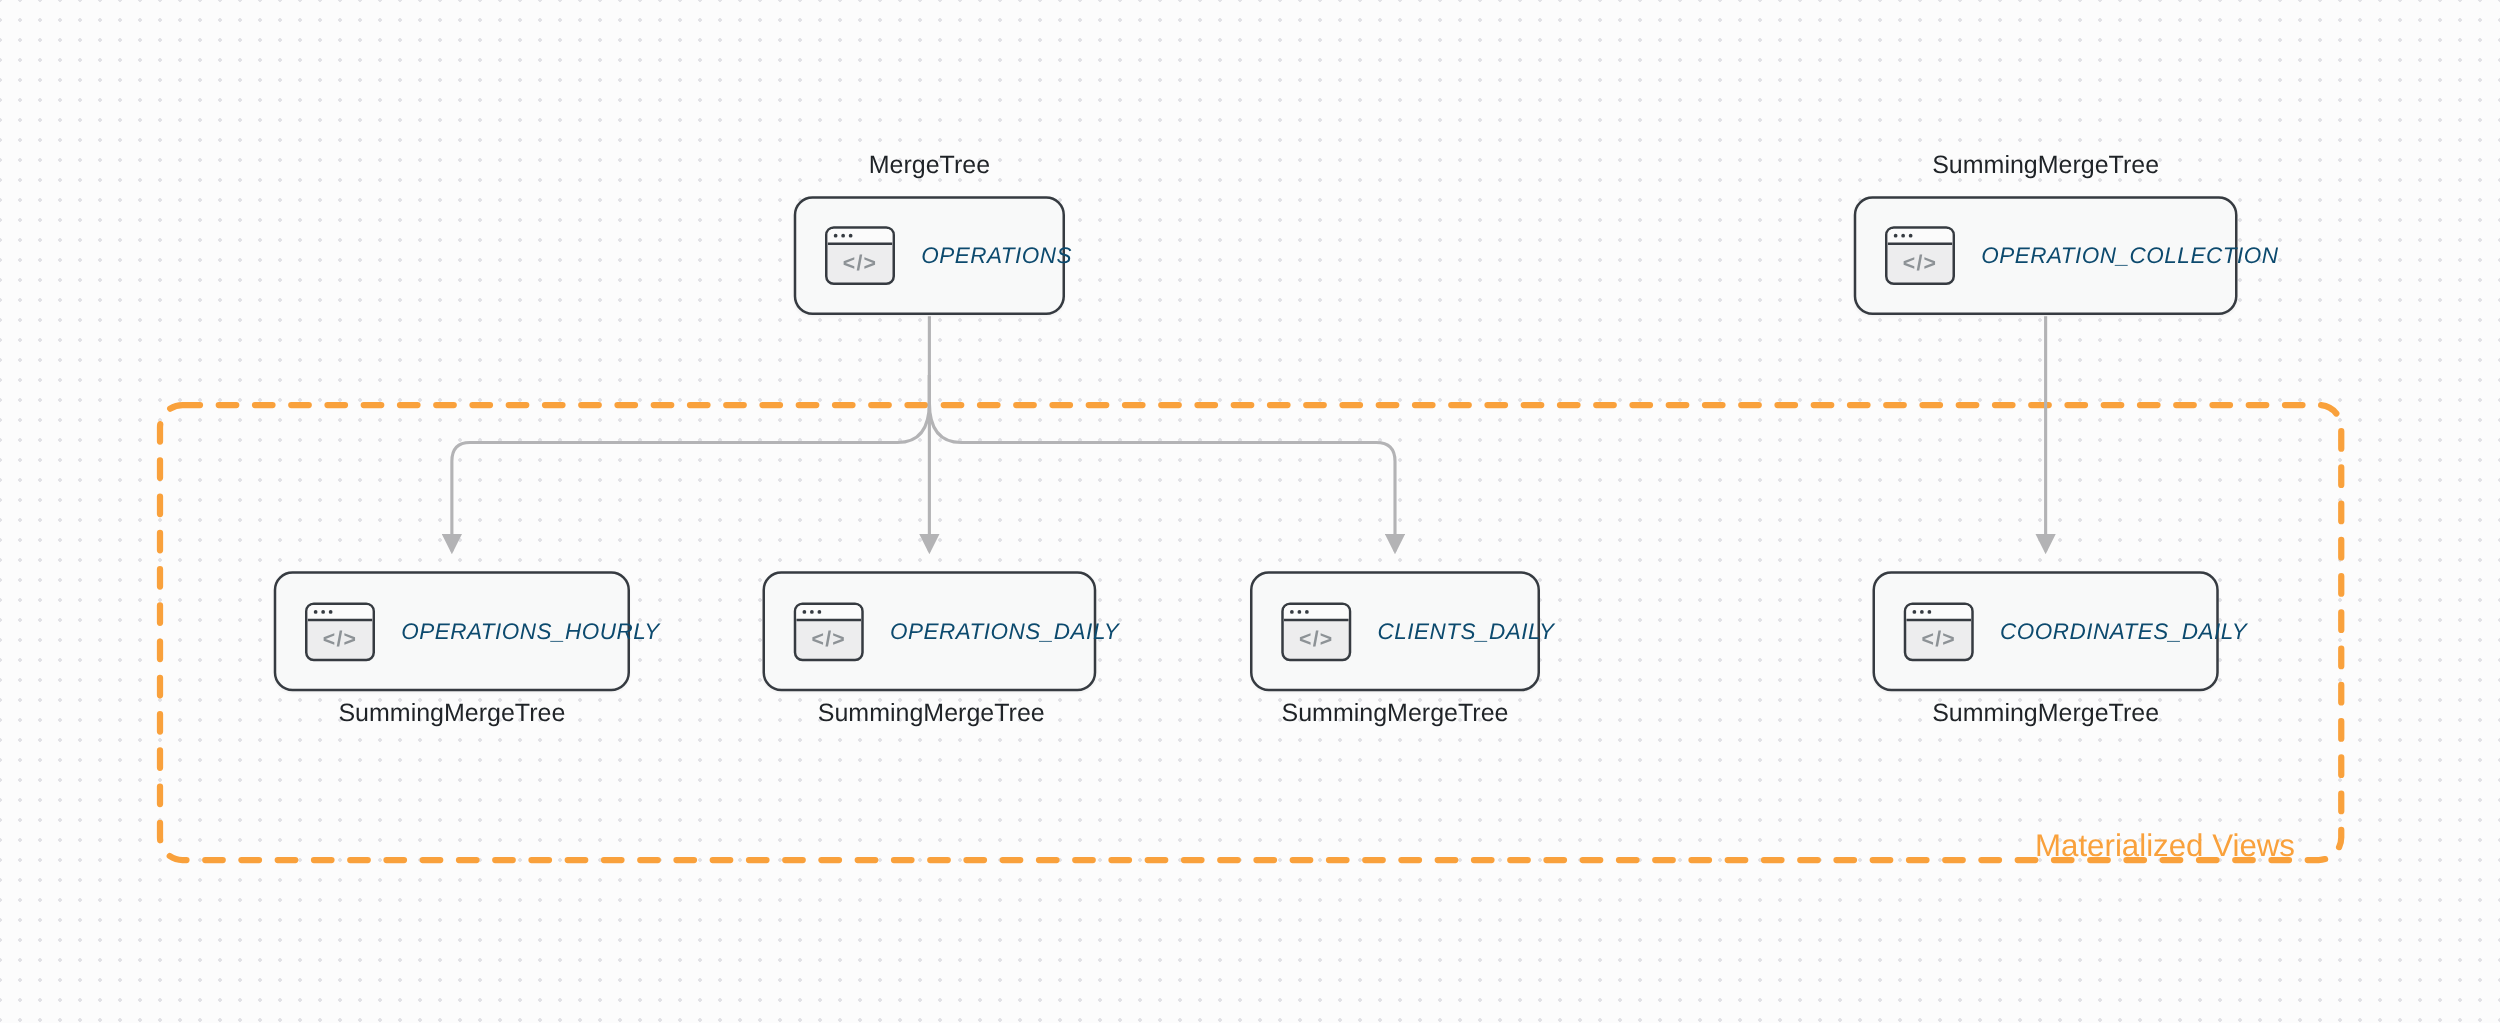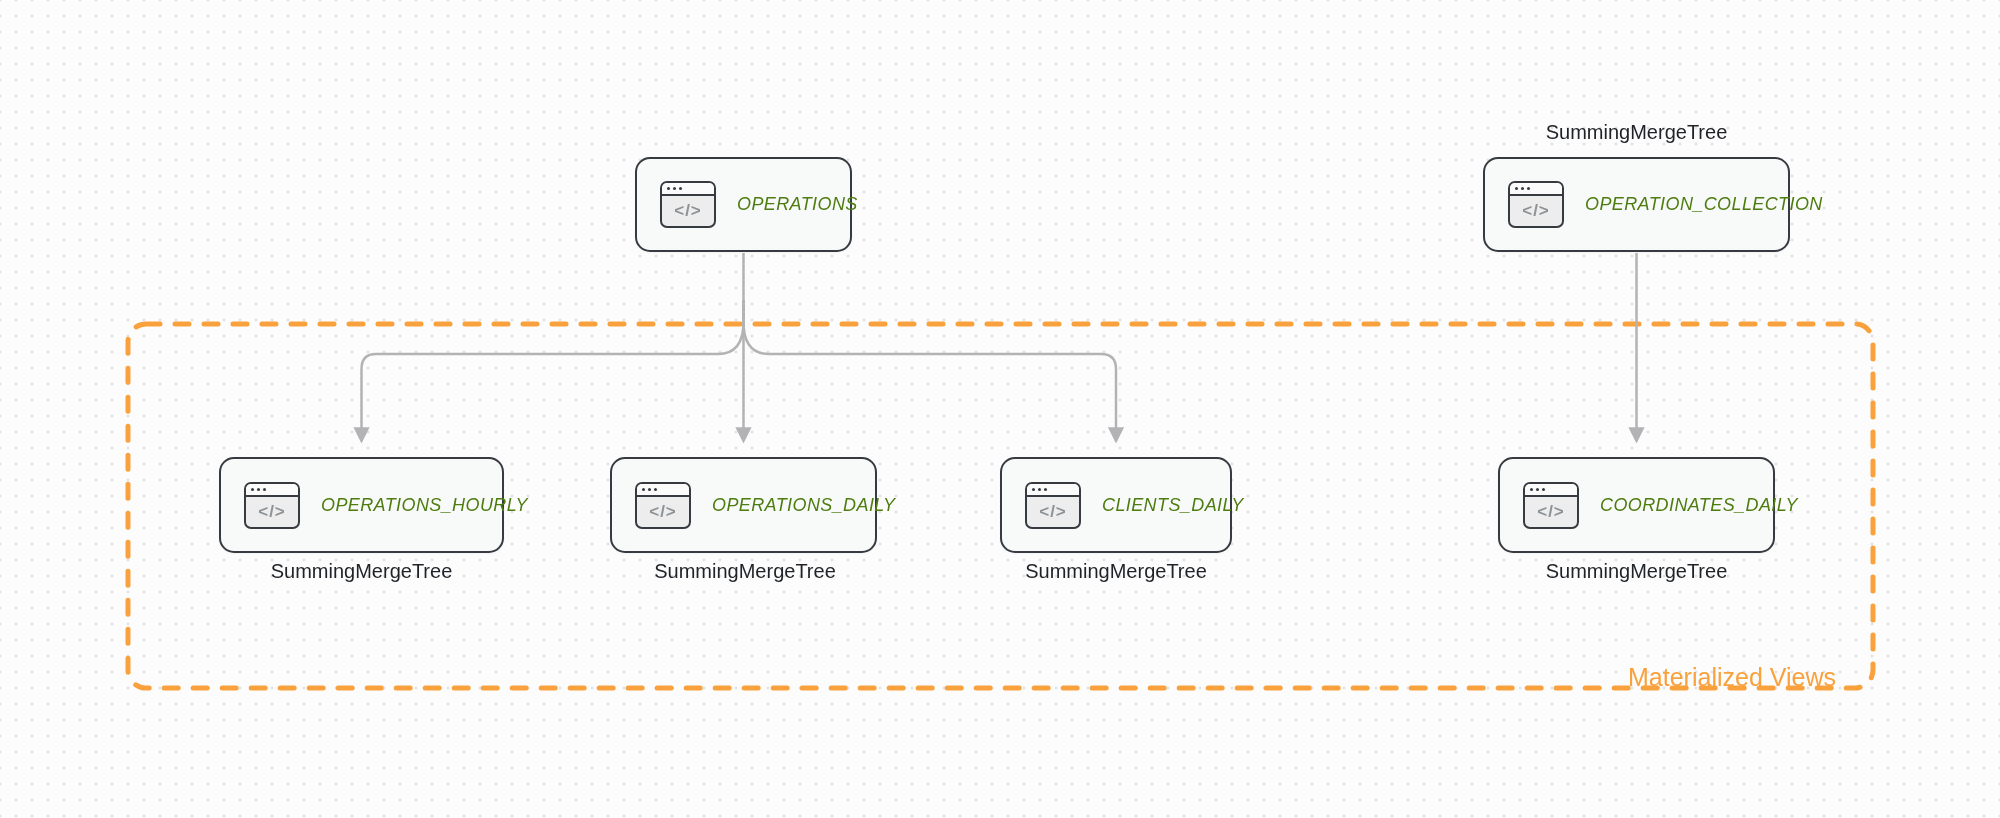--- a/index.html
+++ b/index.html
@@ -43,21 +43,21 @@
     border-radius: 15px;
     display: flex;
     align-items: center;
     padding-left: 23px;
     gap: 21px;
     box-shadow: 0 1px 2px rgba(0,0,0,0.04);
   }
   .node-label {
     font-style: italic;
     font-size: 18px;
-    color: #4d7c0f;
+    color: #0c4a6e;
     letter-spacing: 0.4px;
     white-space: nowrap;
   }
   .win-icon {
     box-sizing: border-box;
     width: 56px;
     height: 47px;
     border: 2.5px solid #363b41;
     border-radius: 7px;
     background: #ededee;
@@ -130,20 +130,21 @@
 
     <path class="edge" d="M 743.5 253 L 743.5 441" marker-end="url(#arrowhead)"></path>
 
     <path class="edge" d="M 743.5 300 L 743.5 322 C 743.5 345 734 354 718 354 L 376 354 C 366 354 361.5 359 361.5 369 L 361.5 441" marker-end="url(#arrowhead)"></path>
 
     <path class="edge" d="M 743.5 300 L 743.5 322 C 743.5 345 753 354 769 354 L 1101 354 C 1111 354 1116 359 1116 369 L 1116 441" marker-end="url(#arrowhead)"></path>
 
     <path class="edge" d="M 1636.5 253 L 1636.5 441" marker-end="url(#arrowhead)"></path>
   </svg>
 
+  <div class="engine-label" style="left:593.5px; top:121px;">MergeTree</div>
   <div class="engine-label" style="left:1486.5px; top:121px;">SummingMergeTree</div>
 
   <div class="engine-label" style="left:211.5px; top:560px;">SummingMergeTree</div>
   <div class="engine-label" style="left:595px; top:560px;">SummingMergeTree</div>
   <div class="engine-label" style="left:966px; top:560px;">SummingMergeTree</div>
   <div class="engine-label" style="left:1486.5px; top:560px;">SummingMergeTree</div>
 
   <div class="node" style="left:635px; top:157px; width:217px; height:95px;">
     <span class="win-icon">
       <span class="win-top">

